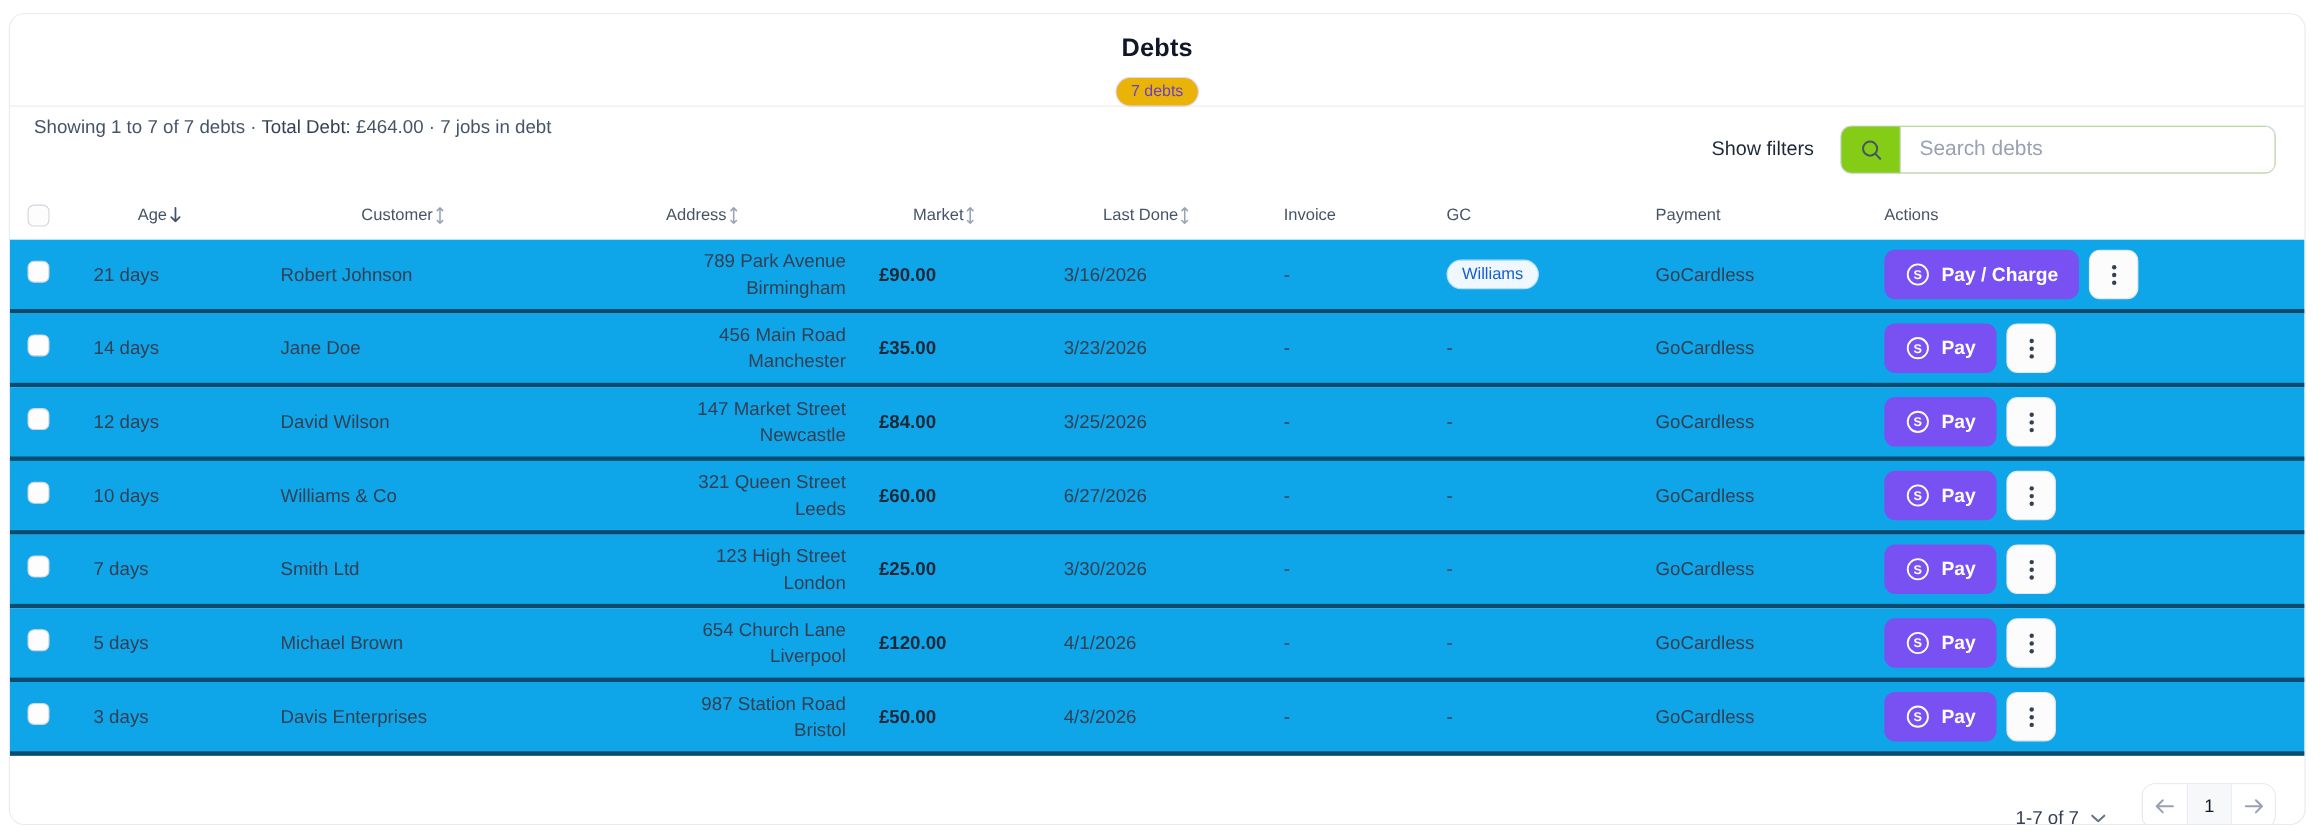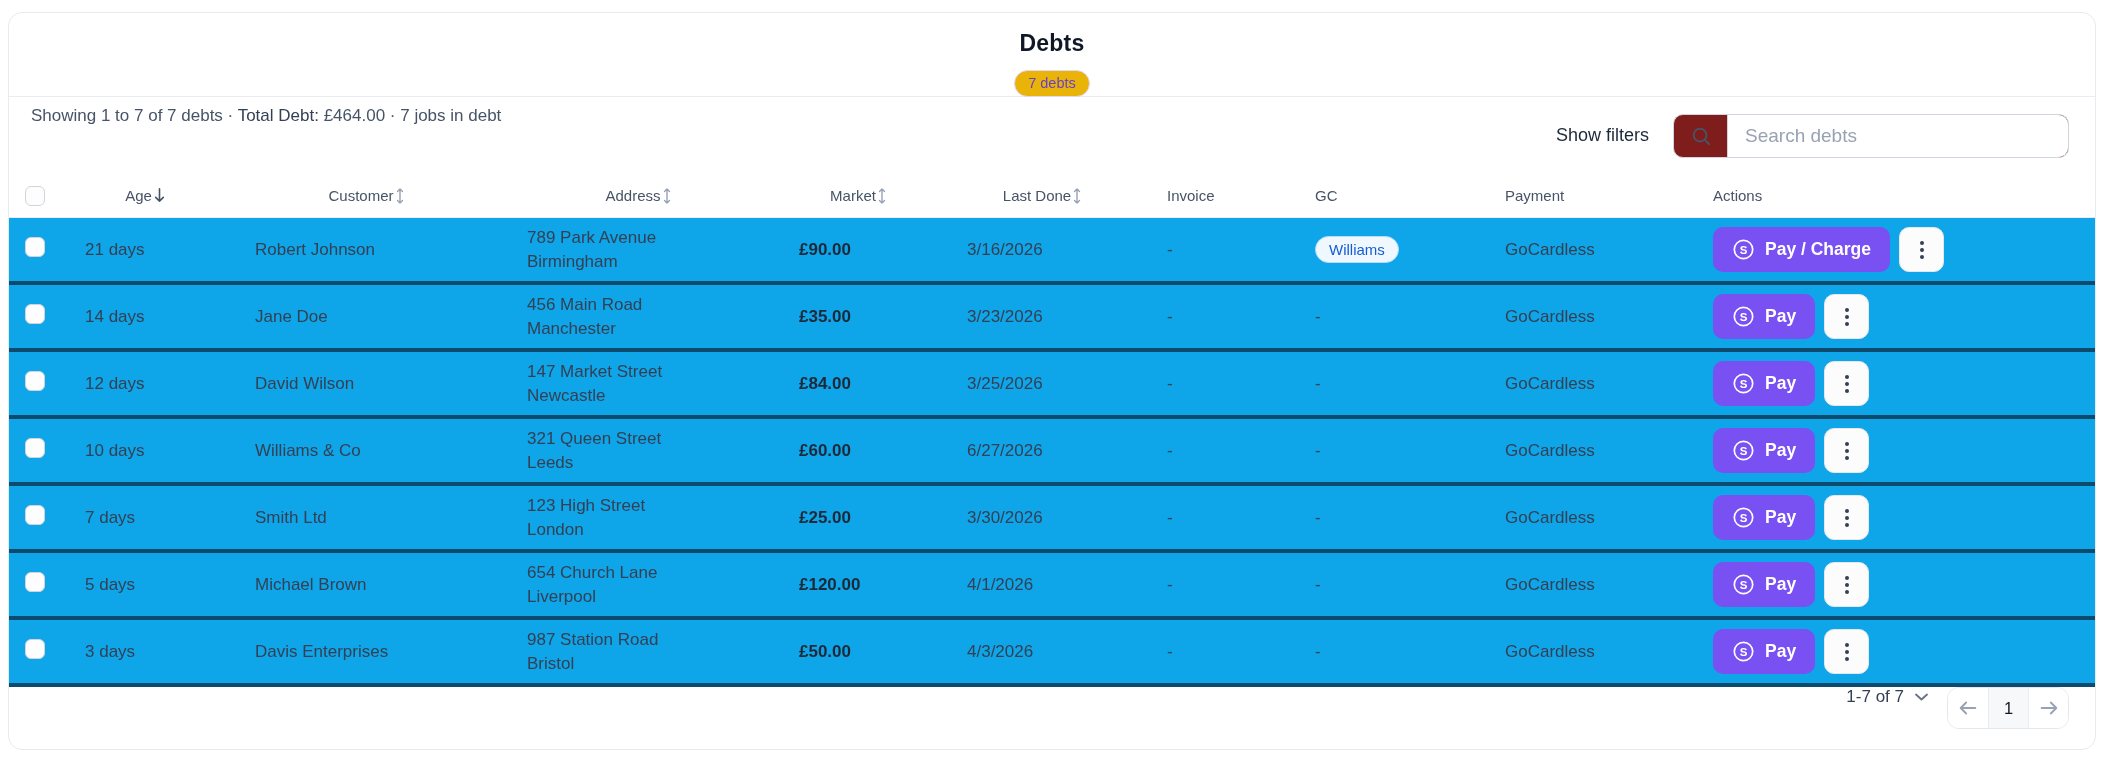--- a/index.html
+++ b/index.html
@@ -16,21 +16,21 @@
   .count-badge { font-size: 14.5px; font-weight: 500; color: #6941c6; background: #eab308;
     border: 1px solid #e4d5fb; border-radius: 999px; padding: 4px 13px; line-height: 1.2; }
   .subtitle { margin-top: 9px; font-size: 17px; color: #475467; }
   .subtitle b { color: #344054; font-weight: 400; }
 
   
   .toolbar { height: 77px; display: flex; align-items: center; justify-content: flex-end;
     gap: 24px; padding-right: 26px; }
   .show-filters { font-size: 18px; font-weight: 400; color: #1d2939; cursor: pointer; white-space: nowrap; }
   .search-box { width: 396px; height: 44px; border: 1px solid #d0d5dd; border-radius: 10px;
-    display: flex; align-items: stretch; overflow: hidden; background: #7f1d1d; }
+    display: flex; align-items: stretch; overflow: hidden; background: #84cc16; }
   .search-icon-wrap { width: 54px; display: flex; align-items: center; justify-content: center;
     border-right: 1px solid #d0d5dd; color: #475467; }
   .search-input { flex: 1; border: none; outline: none; font-size: 19px; color: #101828;
     padding: 0 17px; font-family: inherit; }
   .search-input::placeholder { color: #98a2b3; }
 
   
   .grid-row { display: grid;
     grid-template-columns: 56px 170px 272px 272px 168px 200px 148px 190px 208px 1fr;
     align-items: center; }
@@ -38,36 +38,36 @@
   .th { padding-left: 20px; display: flex; align-items: center; }
   .th.sortable { justify-content: center; padding-right: 28px; cursor: pointer; }
   .sort-svg { flex: 0 0 auto; }
   .trow { height: 67px; border-bottom: 4px solid #0c4a6e; font-size: 17px; color: #344054;
     background: #0ea5e9; }
   .td { padding-left: 20px; }
   .cell-select { padding-left: 16px; }
   .checkbox { display: inline-block; width: 20px; height: 20px; border: 1.5px solid #d0d5dd;
     border-radius: 6px; background: #fdfdfd; cursor: pointer; }
   .cell-balance { font-weight: 700; color: #1d2939; }
-  .cell-address { line-height: 1.38; padding-right: 10px; }
+  .cell-address { line-height: 1.38; padding-right: 10px; text-align: right; }
   .badge-available { display: inline-block; padding: 4px 13px; border-radius: 999px;
     font-size: 15px; color: #175cd3; background: #eff8ff; border: 1px solid #b2ddff; }
   .cell-actions { display: flex; align-items: center; gap: 9px; }
   .btn-pay { height: 45px; padding: 0 19px; display: inline-flex; align-items: center; gap: 10px;
     background: #7950f2; color: #fff; border: none; border-radius: 10px; font-size: 17.5px;
     font-weight: 700; font-family: inherit; cursor: pointer; white-space: nowrap; }
   .btn-kebab { width: 45px; height: 45px; border: 1px solid #e4e7ec; background: #fcfcfd;
     border-radius: 10px; display: inline-flex; align-items: center; justify-content: center;
     cursor: pointer; }
   .kebab-dot { width: 4px; height: 4px; border-radius: 50%; background: #344054;
     box-shadow: 0 -7px 0 #344054, 0 7px 0 #344054; }
 
   
-  .footer { height: 67px; display: flex; align-items: flex-start; justify-content: flex-end;
-    gap: 18px; padding-right: 26px; }
+  .footer { height: 67px; display: flex; align-items: flex-end; justify-content: flex-end;
+    gap: 32px; padding-right: 26px; }
   .range-wrap { display: flex; align-items: center; gap: 10px; cursor: pointer; }
   .range-label { font-size: 17px; color: #344054; }
   .pager { display: flex; border: 1px solid #e4e7ec; border-radius: 12px; overflow: hidden;
     height: 42px; }
   .pager-seg { width: 40px; display: flex; align-items: center; justify-content: center;
     cursor: pointer; background: #fff; }
   .pager-seg + .pager-seg { border-left: 1px solid #e9ecf1; }
   .pager-page { background: #f7f8fa; font-size: 16.5px; font-weight: 500; color: #101828; }
 </style>
 </head>

